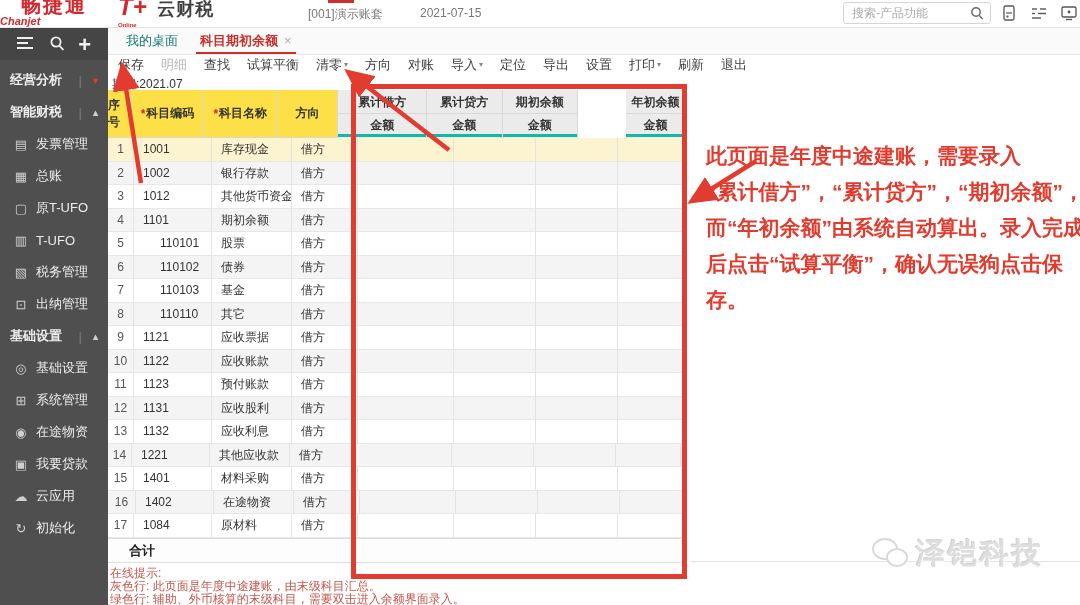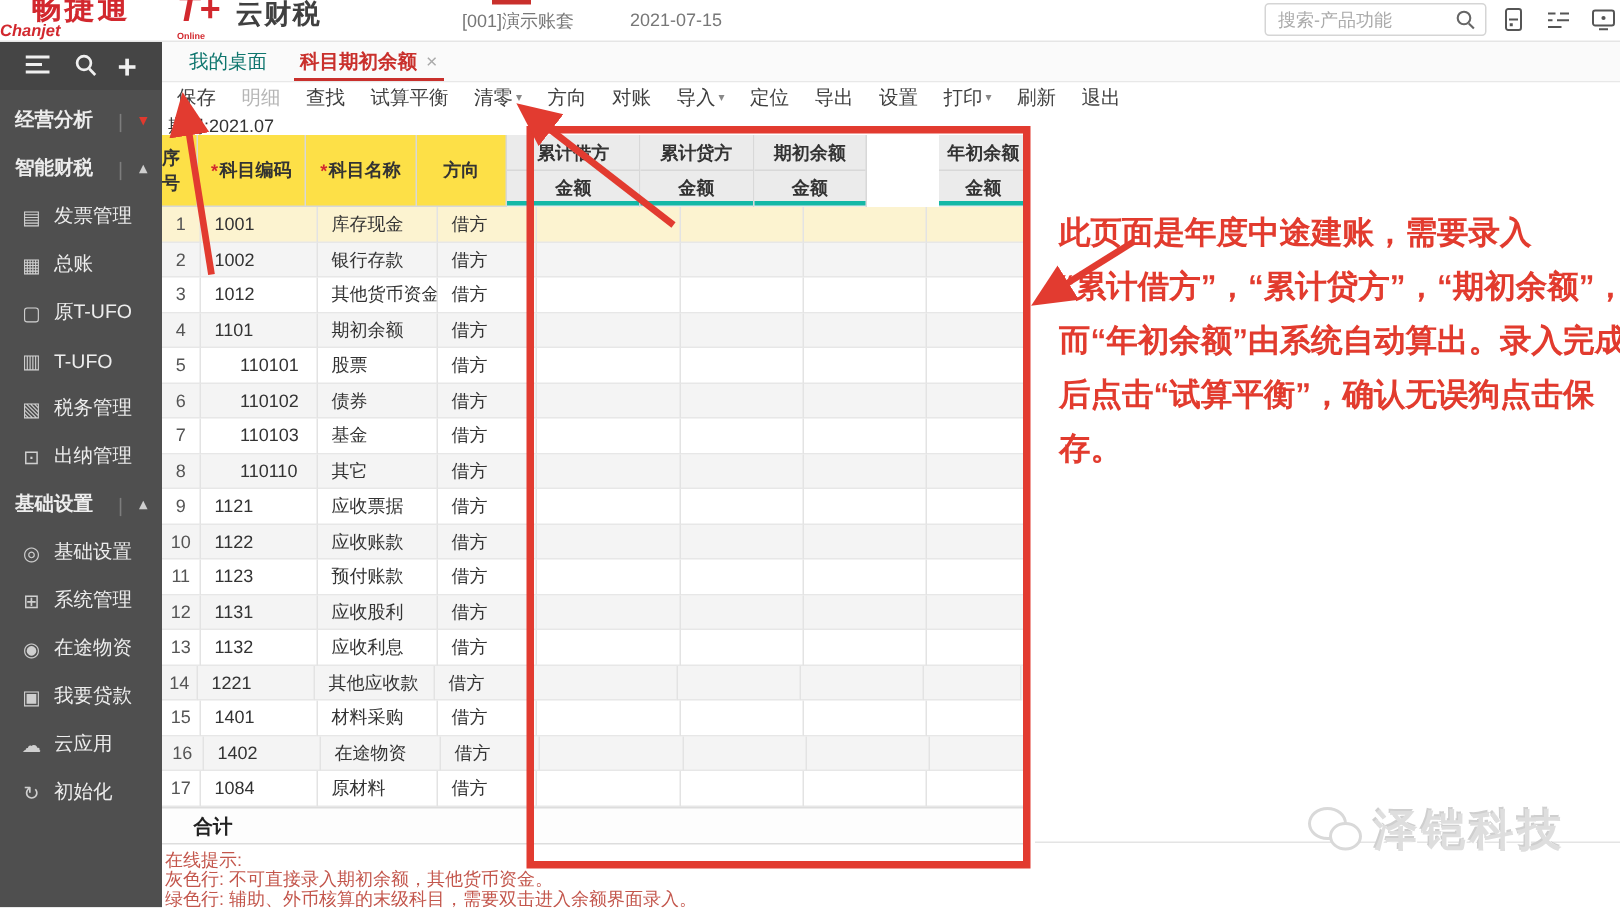--- a/index.html
+++ b/index.html
@@ -459,21 +459,21 @@
           </div>
         </div>
     </div>
 
     <div class="total-row" style="top:510px;">
       <span>合计</span>
     </div>
 
     <div class="hints" style="top:539px;" id="hints">
         <div>在线提示:</div>
-        <div>灰色行: 不可直接录入期初余额，其他货币资金。</div>
+        <div>灰色行: 此页面是年度中途建账，由末级科目汇总。</div>
         <div>绿色行: 辅助、外币核算的末级科目，需要双击进入余额界面录入。</div>
       </div>
 
     <div class="annotation" id="annotation">
         <p>此页面是年度中途建账，需要录入</p>
         <p>“累计借方”，“累计贷方”，“期初余额”，而“年初余额”由系统自动算出。录入完成后点击“试算平衡”，确认无误狗点击保存。</p>
       </div>
   </div>
 
   <div class="red-rect"></div>

